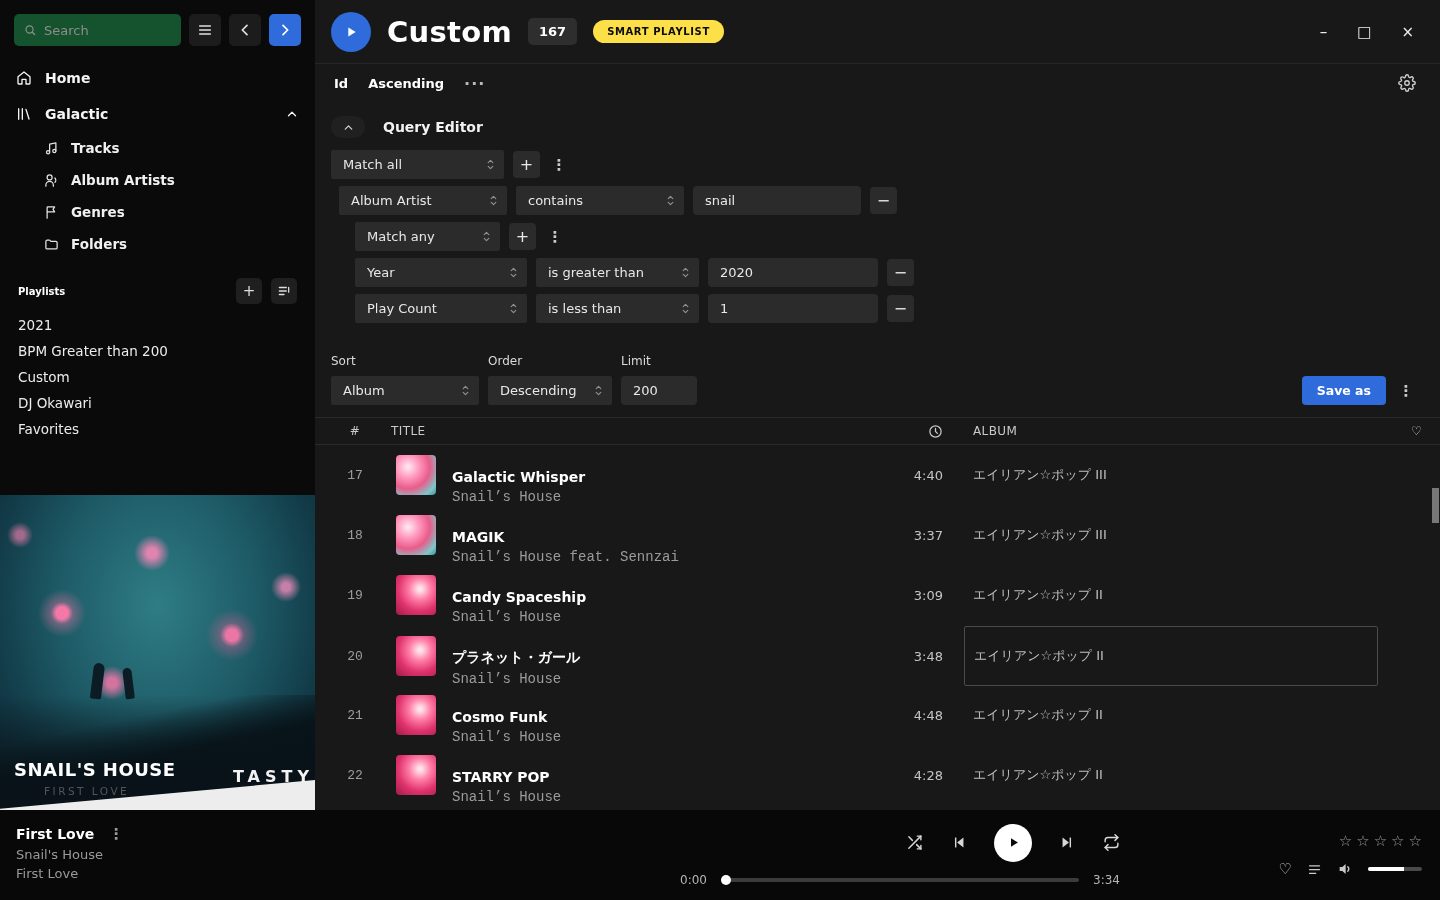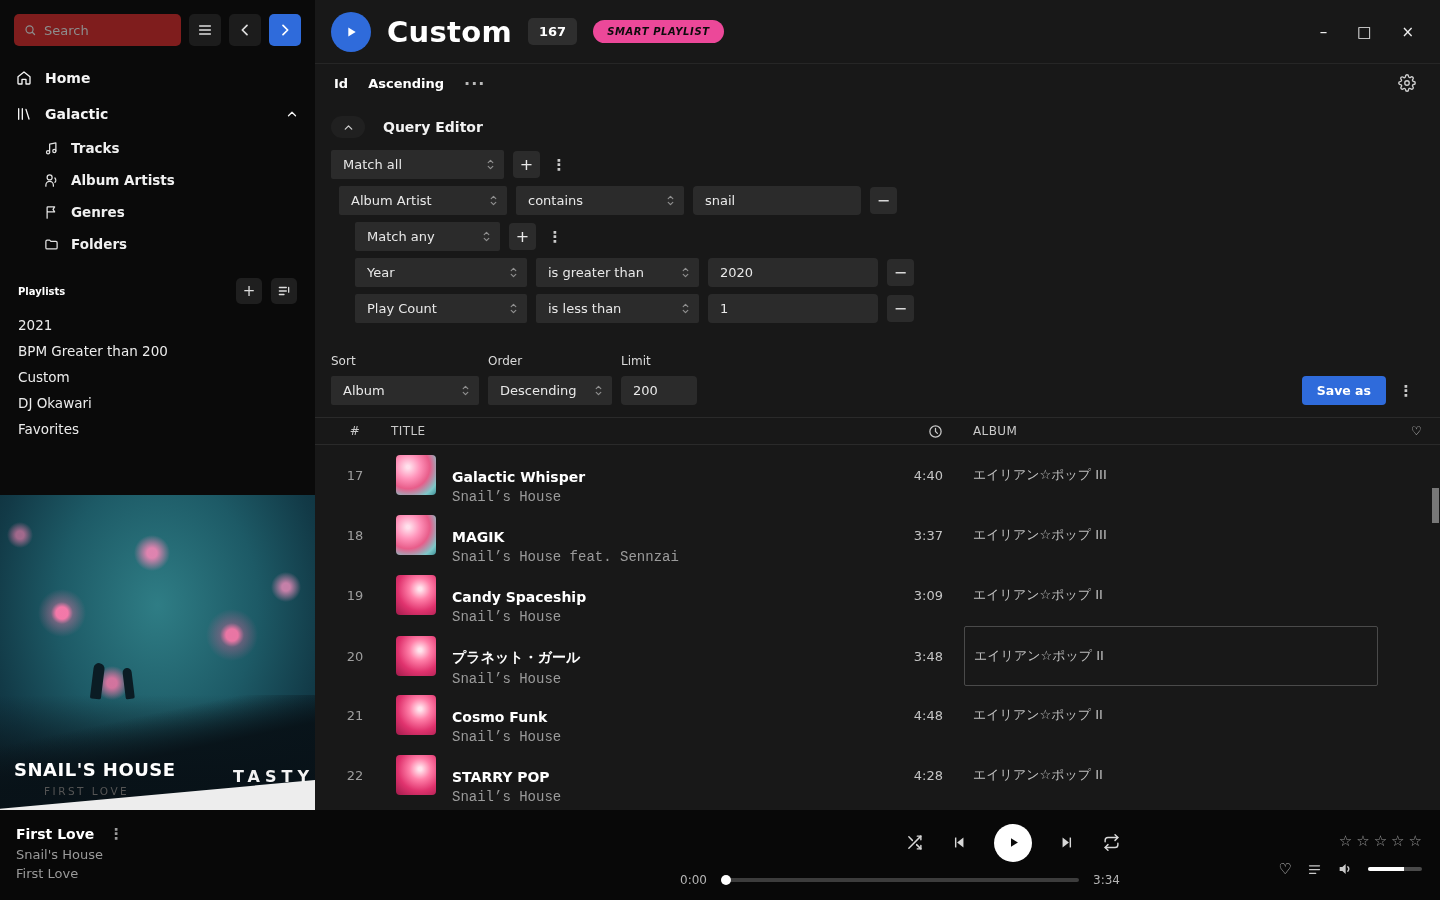--- a/index.html
+++ b/index.html
@@ -9,21 +9,21 @@
   input { font:inherit; }
   [data-interactable="true"] { cursor:pointer; }
   svg { display:block; }
 
   .app { display:grid; width:1440px; height:900px;
     grid-template-columns:315px 1125px; grid-template-rows:810px 90px; }
 
   
   .sidebar { grid-row:1; grid-column:1; background:#0a0a0a; position:relative; overflow:hidden; }
   .side-top { display:flex; gap:8px; padding:14px; align-items:center; }
-  .search-box { flex:1; height:32px; background:#7f1d1d; border-radius:5px; display:flex;
+  .search-box { flex:1; height:32px; background:#14532d; border-radius:5px; display:flex;
     align-items:center; gap:8px; padding:0 10px; color:#8d8d8d; }
   .search-box input { background:transparent; border:none; outline:none; color:#cfcfcf;
     width:100%; font-size:13px; }
   .search-box input::placeholder { color:#8d8d8d; }
   .icon-btn32 { width:32px; height:32px; border-radius:5px; background:#1c1c1c; color:#dedede;
     display:flex; align-items:center; justify-content:center; flex:none; }
   .icon-btn32.accent { background:var(--accent,#2f6bdb); color:#fff; }
 
   .nav-item { display:flex; align-items:center; gap:13px; padding:10px 16px;
     font-weight:700; font-size:14px; color:#f5f5f5; }
@@ -64,22 +64,22 @@
 
   
   .main { grid-row:1; grid-column:2; background:#181818; position:relative;
     display:flex; flex-direction:column; overflow:hidden; }
   .main-header { height:64px; flex:none; display:flex; align-items:center; gap:16px;
     padding:0 26px 0 16px; border-bottom:1px solid #262626; }
   .play-circle { width:40px; height:40px; border-radius:50%; background:var(--accent,#2f6bdb);
     color:#fff; display:flex; align-items:center; justify-content:center; flex:none; }
   .page-title { font-size:29px; font-weight:800; letter-spacing:.3px; }
   .count-badge { background:#2e2e2e; border-radius:5px; padding:6px 11px; font-size:13px; font-weight:700; }
-  .type-badge { background:#ec4899; color:#0c0c0c; border-radius:12px; padding:6px 14px;
-    font-size:10px; font-weight:700; letter-spacing:.6px;font-style:italic; }
+  .type-badge { background:#fde047; color:#0c0c0c; border-radius:12px; padding:6px 14px;
+    font-size:10px; font-weight:700; letter-spacing:.6px; }
   .win-controls { margin-left:auto; display:flex; gap:30px; font-size:15px; color:#ededed; }
 
   .sort-bar { height:38px; flex:none; display:flex; align-items:center; gap:20px; padding:0 24px 0 19px; }
   .sort-field,.sort-dir { font-size:13px; font-weight:700; color:#fff; }
   .more-dots { color:#b9b9b9; font-weight:700; letter-spacing:1px; }
   .settings-btn { margin-left:auto; color:#cfcfcf; }
 
   .qe { padding:14px 24px 0 16px; flex:none; }
   .qe-head { display:flex; align-items:center; gap:18px; margin-bottom:12px; }
   .qe-collapse { width:34px; height:22px; border-radius:11px; background:#202020; color:#cfcfcf;
@@ -113,21 +113,21 @@
     letter-spacing:.4px; border-top:1px solid #2a2a2a; border-bottom:1px solid #2a2a2a; }
   .th-idx { text-align:center; }
   .th-title { padding-left:12px; }
   .th-dur { display:flex; justify-content:flex-end; padding-right:8px; color:#c9c9c9; }
   .th-album { padding-left:22px; }
   .th-fav { display:flex; justify-content:flex-start; color:#c9c9c9; }
 
   .t-body { flex:1; overflow:hidden; }
   .t-row { display:grid; grid-template-columns:48px 73px 413px 86px 460px 1fr;
     height:60px; align-items:center; padding:0 12px 0 16px; }
-  .t-idx { color:#9e9e9e; font-size:13px; text-align:center; }
+  .t-idx { color:#9e9e9e; font-size:13px; text-align:center;font-family:Liberation Mono, monospace; }
   .t-thumb { width:40px; height:40px; border-radius:4px; margin-left:17px; }
   .thumb-a { background:radial-gradient(circle at 30% 30%, #ffe0ec 4%, #ff93ba 30%,
     #e85d8a 55%, #7ec8c9 82%, #3d8f96 100%); }
   .thumb-b { background:radial-gradient(circle at 60% 35%, #ffe3ec 5%, #ff7fa8 30%,
     #e0336e 62%, #a81e4f 95%); }
   .t-title { font-size:14px; font-weight:600; color:#fff; margin-bottom:4px; white-space:nowrap;margin-top:24px; }
   .t-artist { font-size:14px; color:#9b9b9b; white-space:nowrap;font-family:Liberation Mono, monospace; }
   .t-dur { text-align:right; color:#c4c4c4; font-size:13px; padding-right:8px; }
   .t-album { color:#bfbfbf; font-size:13px; padding-left:22px; white-space:nowrap; overflow:hidden; }
   .album-focus { margin-left:13px; width:414px; border:1px solid #4a4a4a; border-radius:2px;

